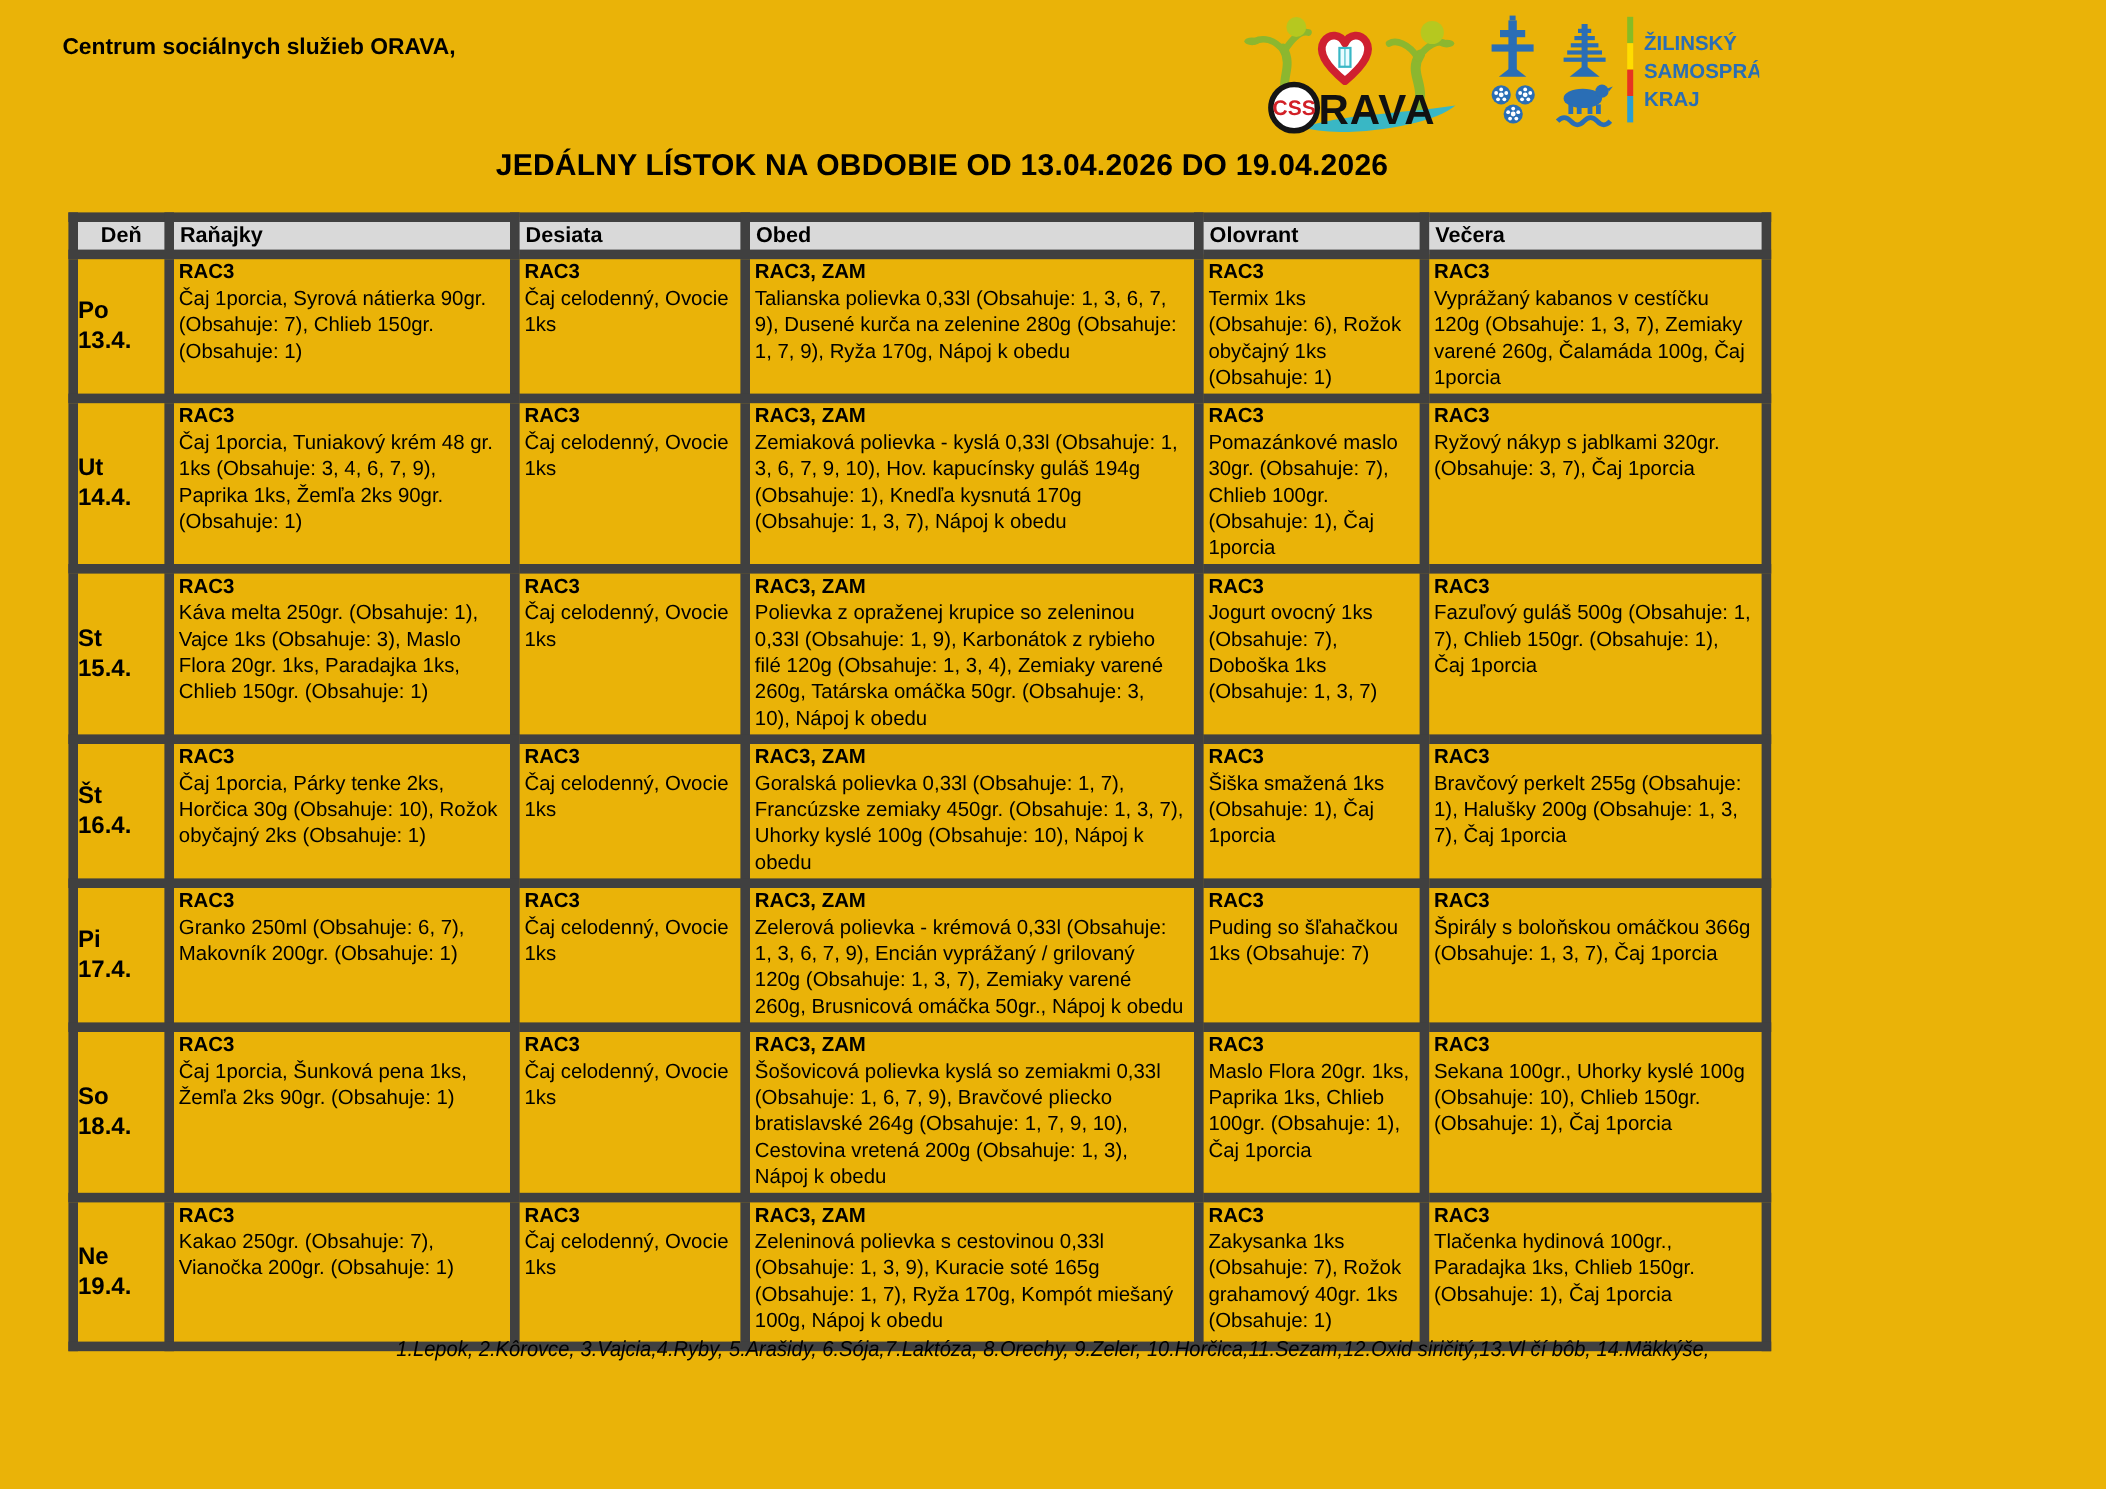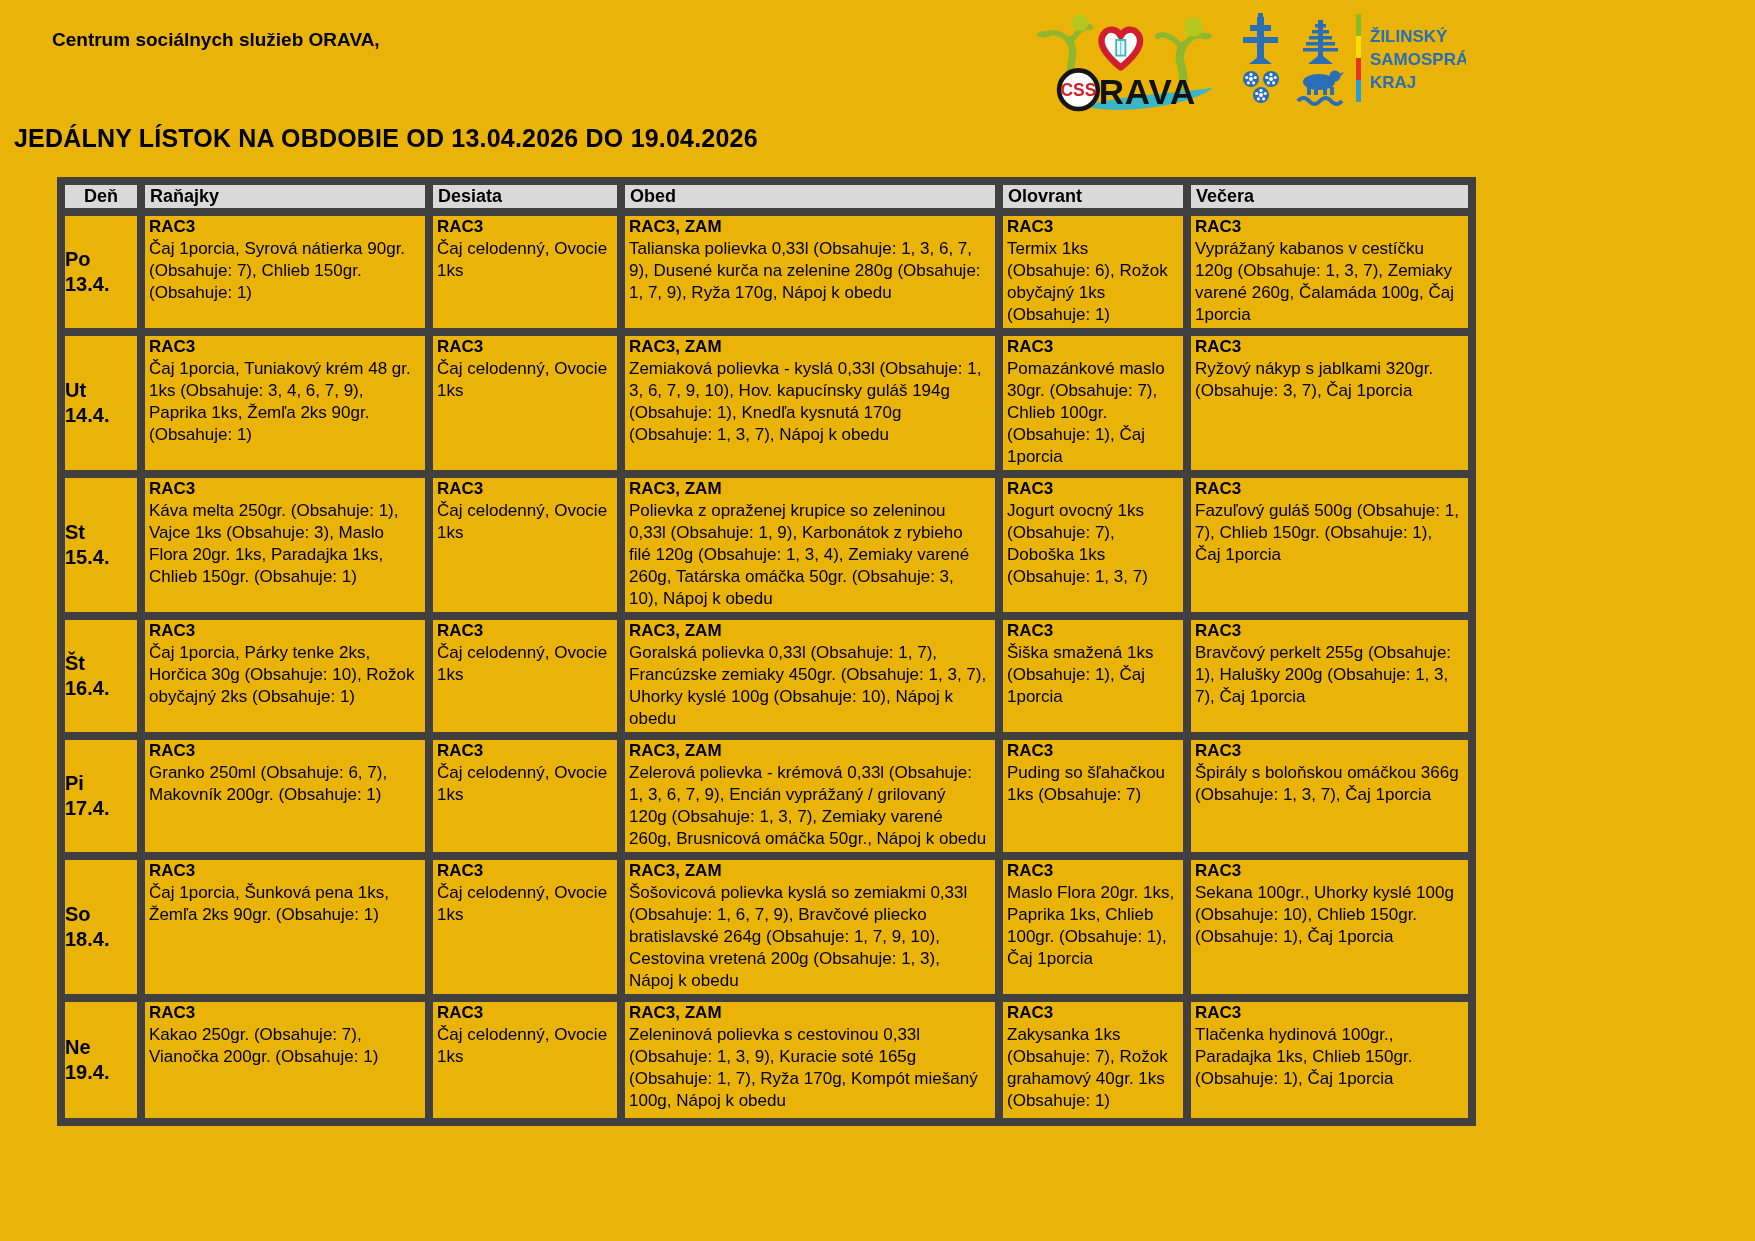--- a/index.html
+++ b/index.html
@@ -9,21 +9,21 @@
   
   .org-info { position:absolute; left:52px; top:26px; font-size:19px; line-height:28px; }
   .org-name { font-weight:bold; }
   .org-email { color:#0563c1; text-decoration:underline; cursor:pointer; }
 
   
   .logo-css { position:absolute; left:1025px; top:6px; }
   .logo-zsk { position:absolute; left:1226px; top:12px; }
 
   
-  .title { position:absolute; top:124px; left:14px; width:1570px; text-align:left;
+  .title { position:absolute; top:124px; left:0; width:1570px; text-align:center;
            font-size:25px; font-weight:bold; letter-spacing:0.2px; }
 
   
   table.menu { position:absolute; top:177px; left:57px; width:1411px;
                border-collapse:collapse; table-layout:fixed; }
   table.menu th, table.menu td { border:8px solid #404040; }
   table.menu th { background:#d9d9d9; font-size:18px; font-weight:bold;
                   text-align:left; padding:1px 5px; height:24px; }
   table.menu th.c-day { text-align:center; }
   td.meal-cell { vertical-align:top; font-size:17px; line-height:22px; padding:0 8px 2px 4px; }
@@ -355,14 +355,17 @@
         <span>Zakysanka 1ks (Obsahuje: 7), Rožok grahamový 40gr. 1ks (Obsahuje: 1)</span>
       </td>
       <td class="meal-cell">
         <div class="tag">RAC3</div>
         <span>Tlačenka hydinová 100gr., Paradajka 1ks, Chlieb 150gr. (Obsahuje: 1), Čaj 1porcia</span>
       </td>
     </tr>
   </tbody>
   </table>
 
+  <div class="allergens">
+    <span>1.Lepok, 2.Kôrovce, 3.Vajcia,4.Ryby, 5.Arašidy, 6.Sója,7.Laktóza, 8.Orechy, 9.Zeler, 10.Horčica,11.Sezam,12.Oxid siričitý,13.Vl čí bôb, 14.Mäkkýše,</span>
+  </div>
 
 </div>
 
 </body></html>

